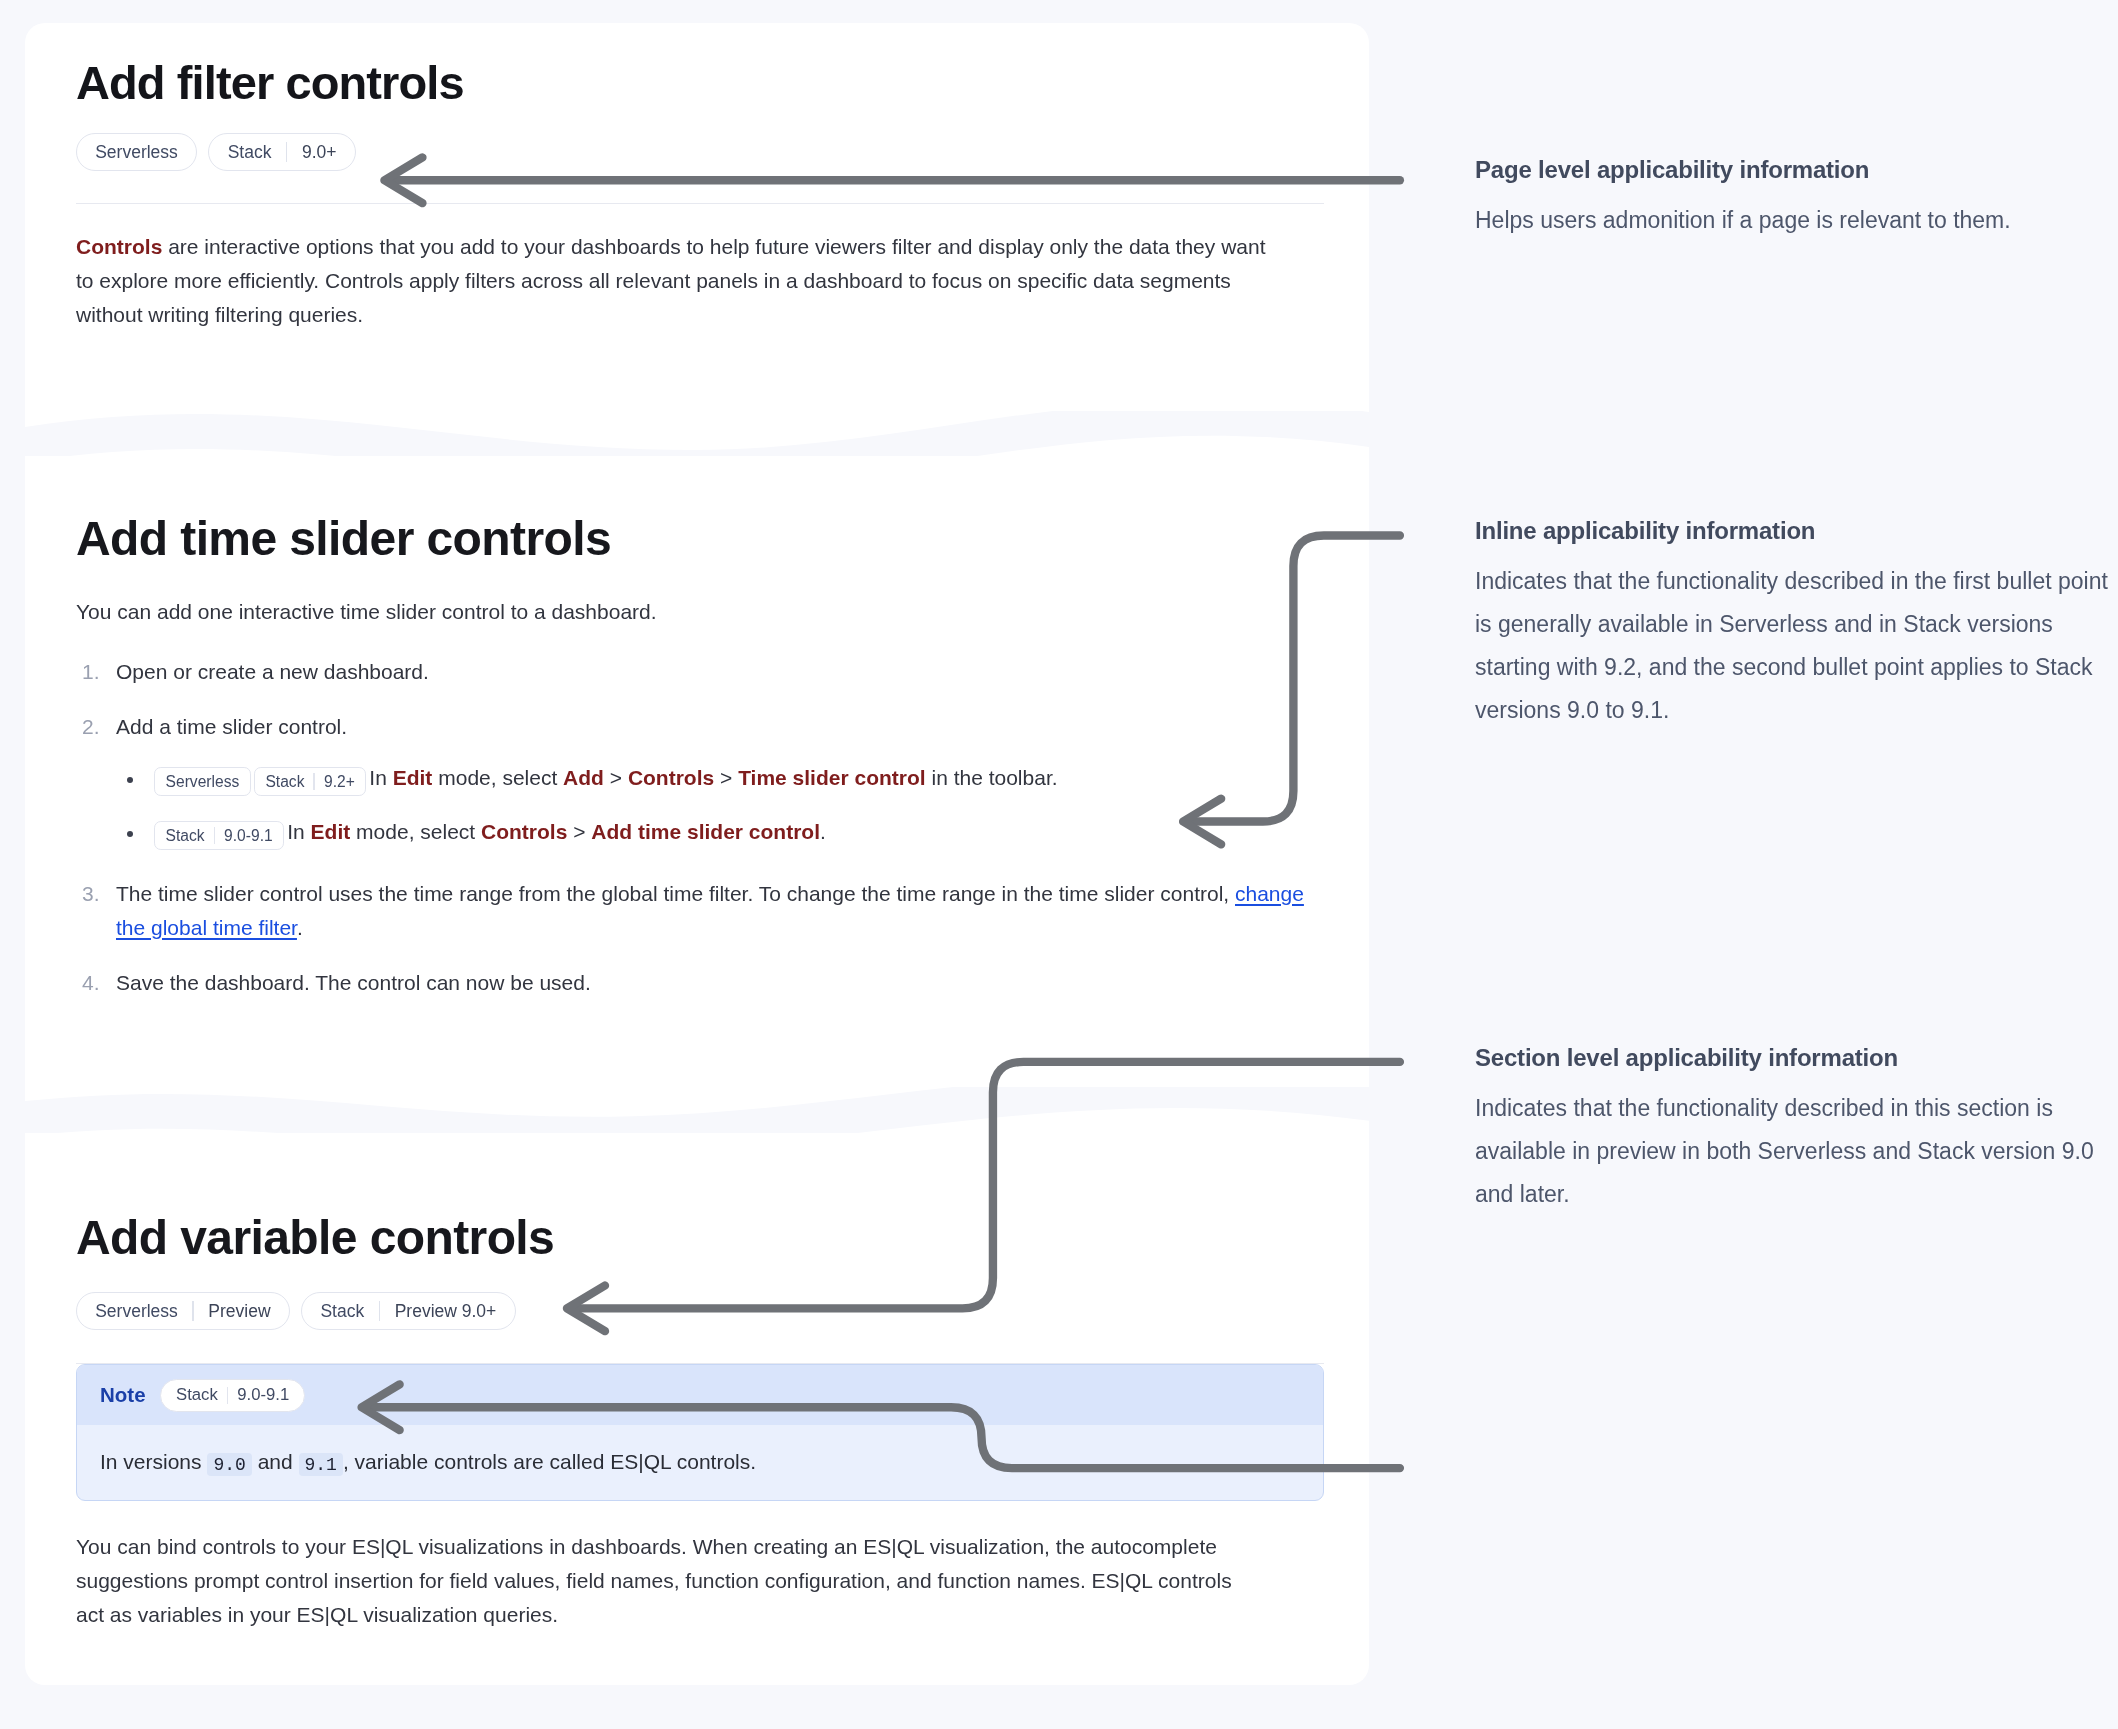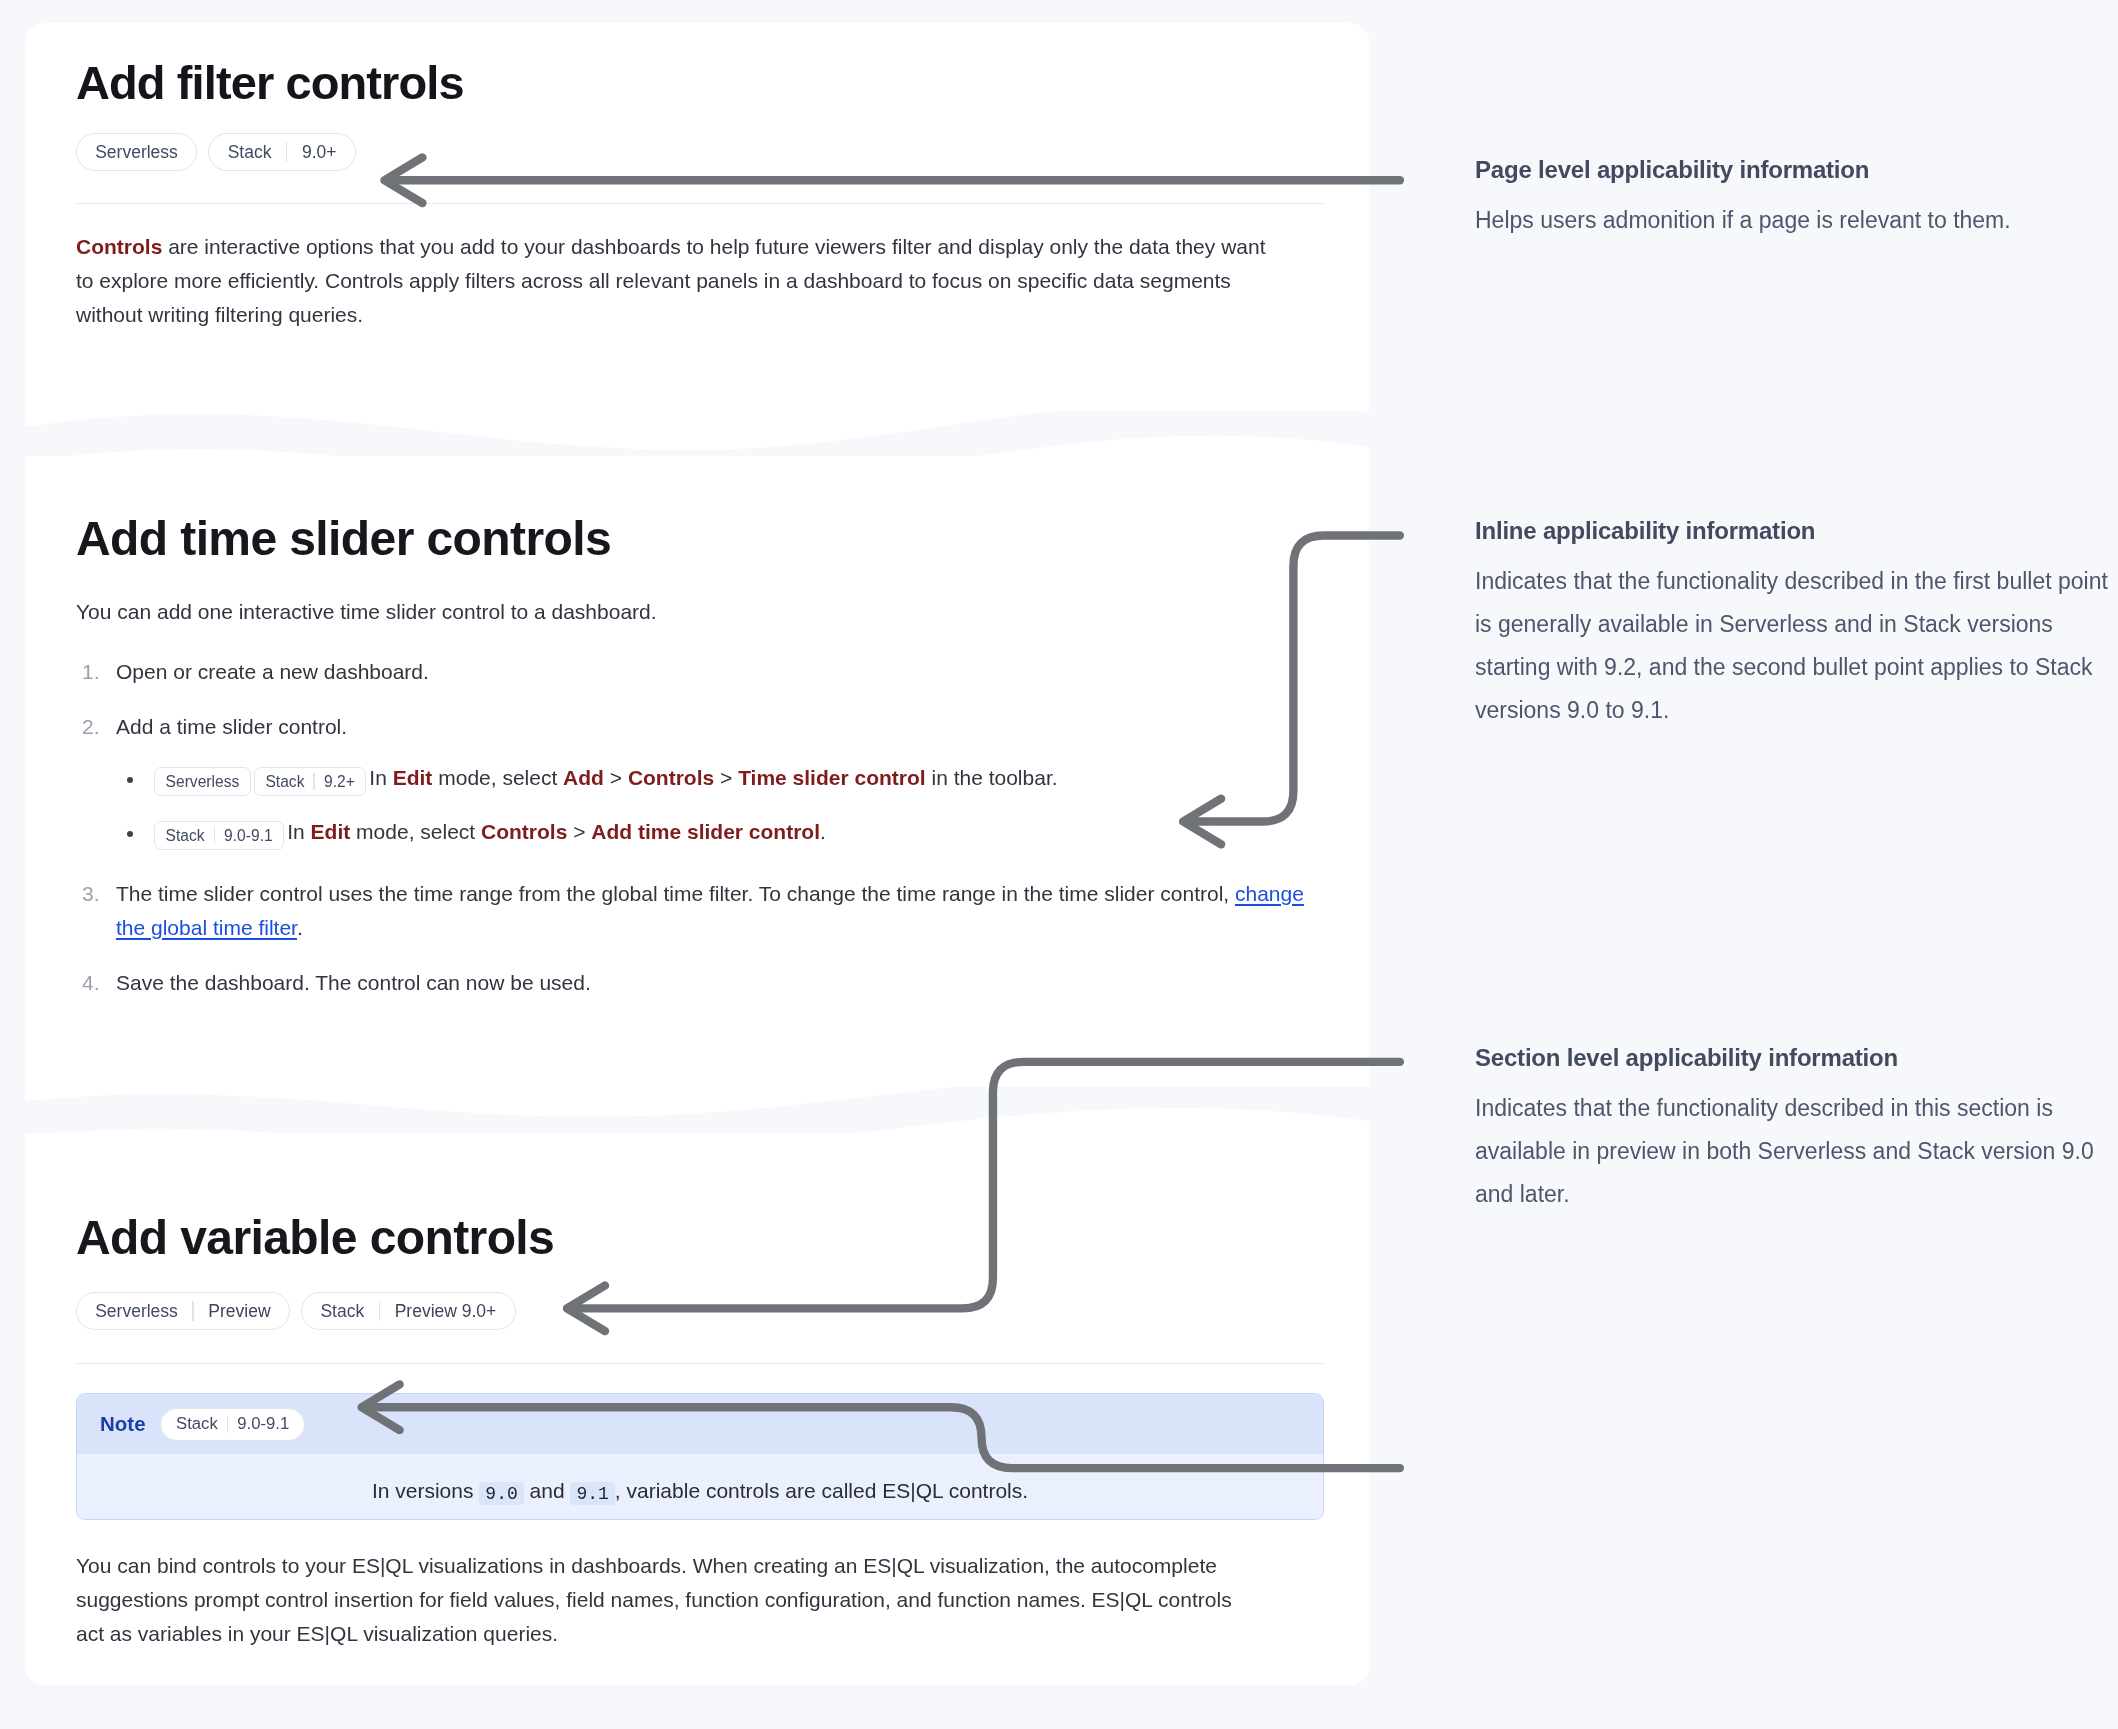--- a/index.html
+++ b/index.html
@@ -167,21 +167,21 @@
     align-items: center;
     gap: 14.5px;
     padding: 13.7px 23px;
   }
   .note-head .label {
     font-size: 20.5px;
     font-weight: bold;
     color: #1a3fa8;
   }
   .note-body {
-    padding: 20px 23px 9px 23px;
+    padding: 20px 23px 19px 23px;
     font-size: 21px;
     line-height: 34px;
     color: #2a2d36;
   }
   code.code {
     font-family: "Liberation Mono", monospace;
     background: #dbe5f8;
     border-radius: 3.8px;
     padding: 1.5px 6px;
     font-size: 18px;
@@ -316,21 +316,21 @@
       </span>
       <span class="pill">
         <span class="seg">Stack</span>
         <span class="div"></span>
         <span class="seg ver">Preview 9.0+</span>
       </span>
     </div>
 
     <hr class="rule" style="margin-top:33px;">
 
-    <div class="note" style="margin-top:29px;text-align:center;">
+    <div class="note" style="">
       <div class="note-head">
         <span class="label">Note</span>
         <span class="inline-badge" style="height:33px; border-radius:760px; padding:0 15px; font-size:16.7px;">
           <span>Stack</span>
           <span class="div"></span>
           <span>9.0-9.1</span>
         </span>
       </div>
       <div class="note-body"><span>In versions </span><code class="code">9.0</code><span> and </span><code class="code">9.1</code><span>, variable controls are called ES|QL controls.</span></div>
     </div>

